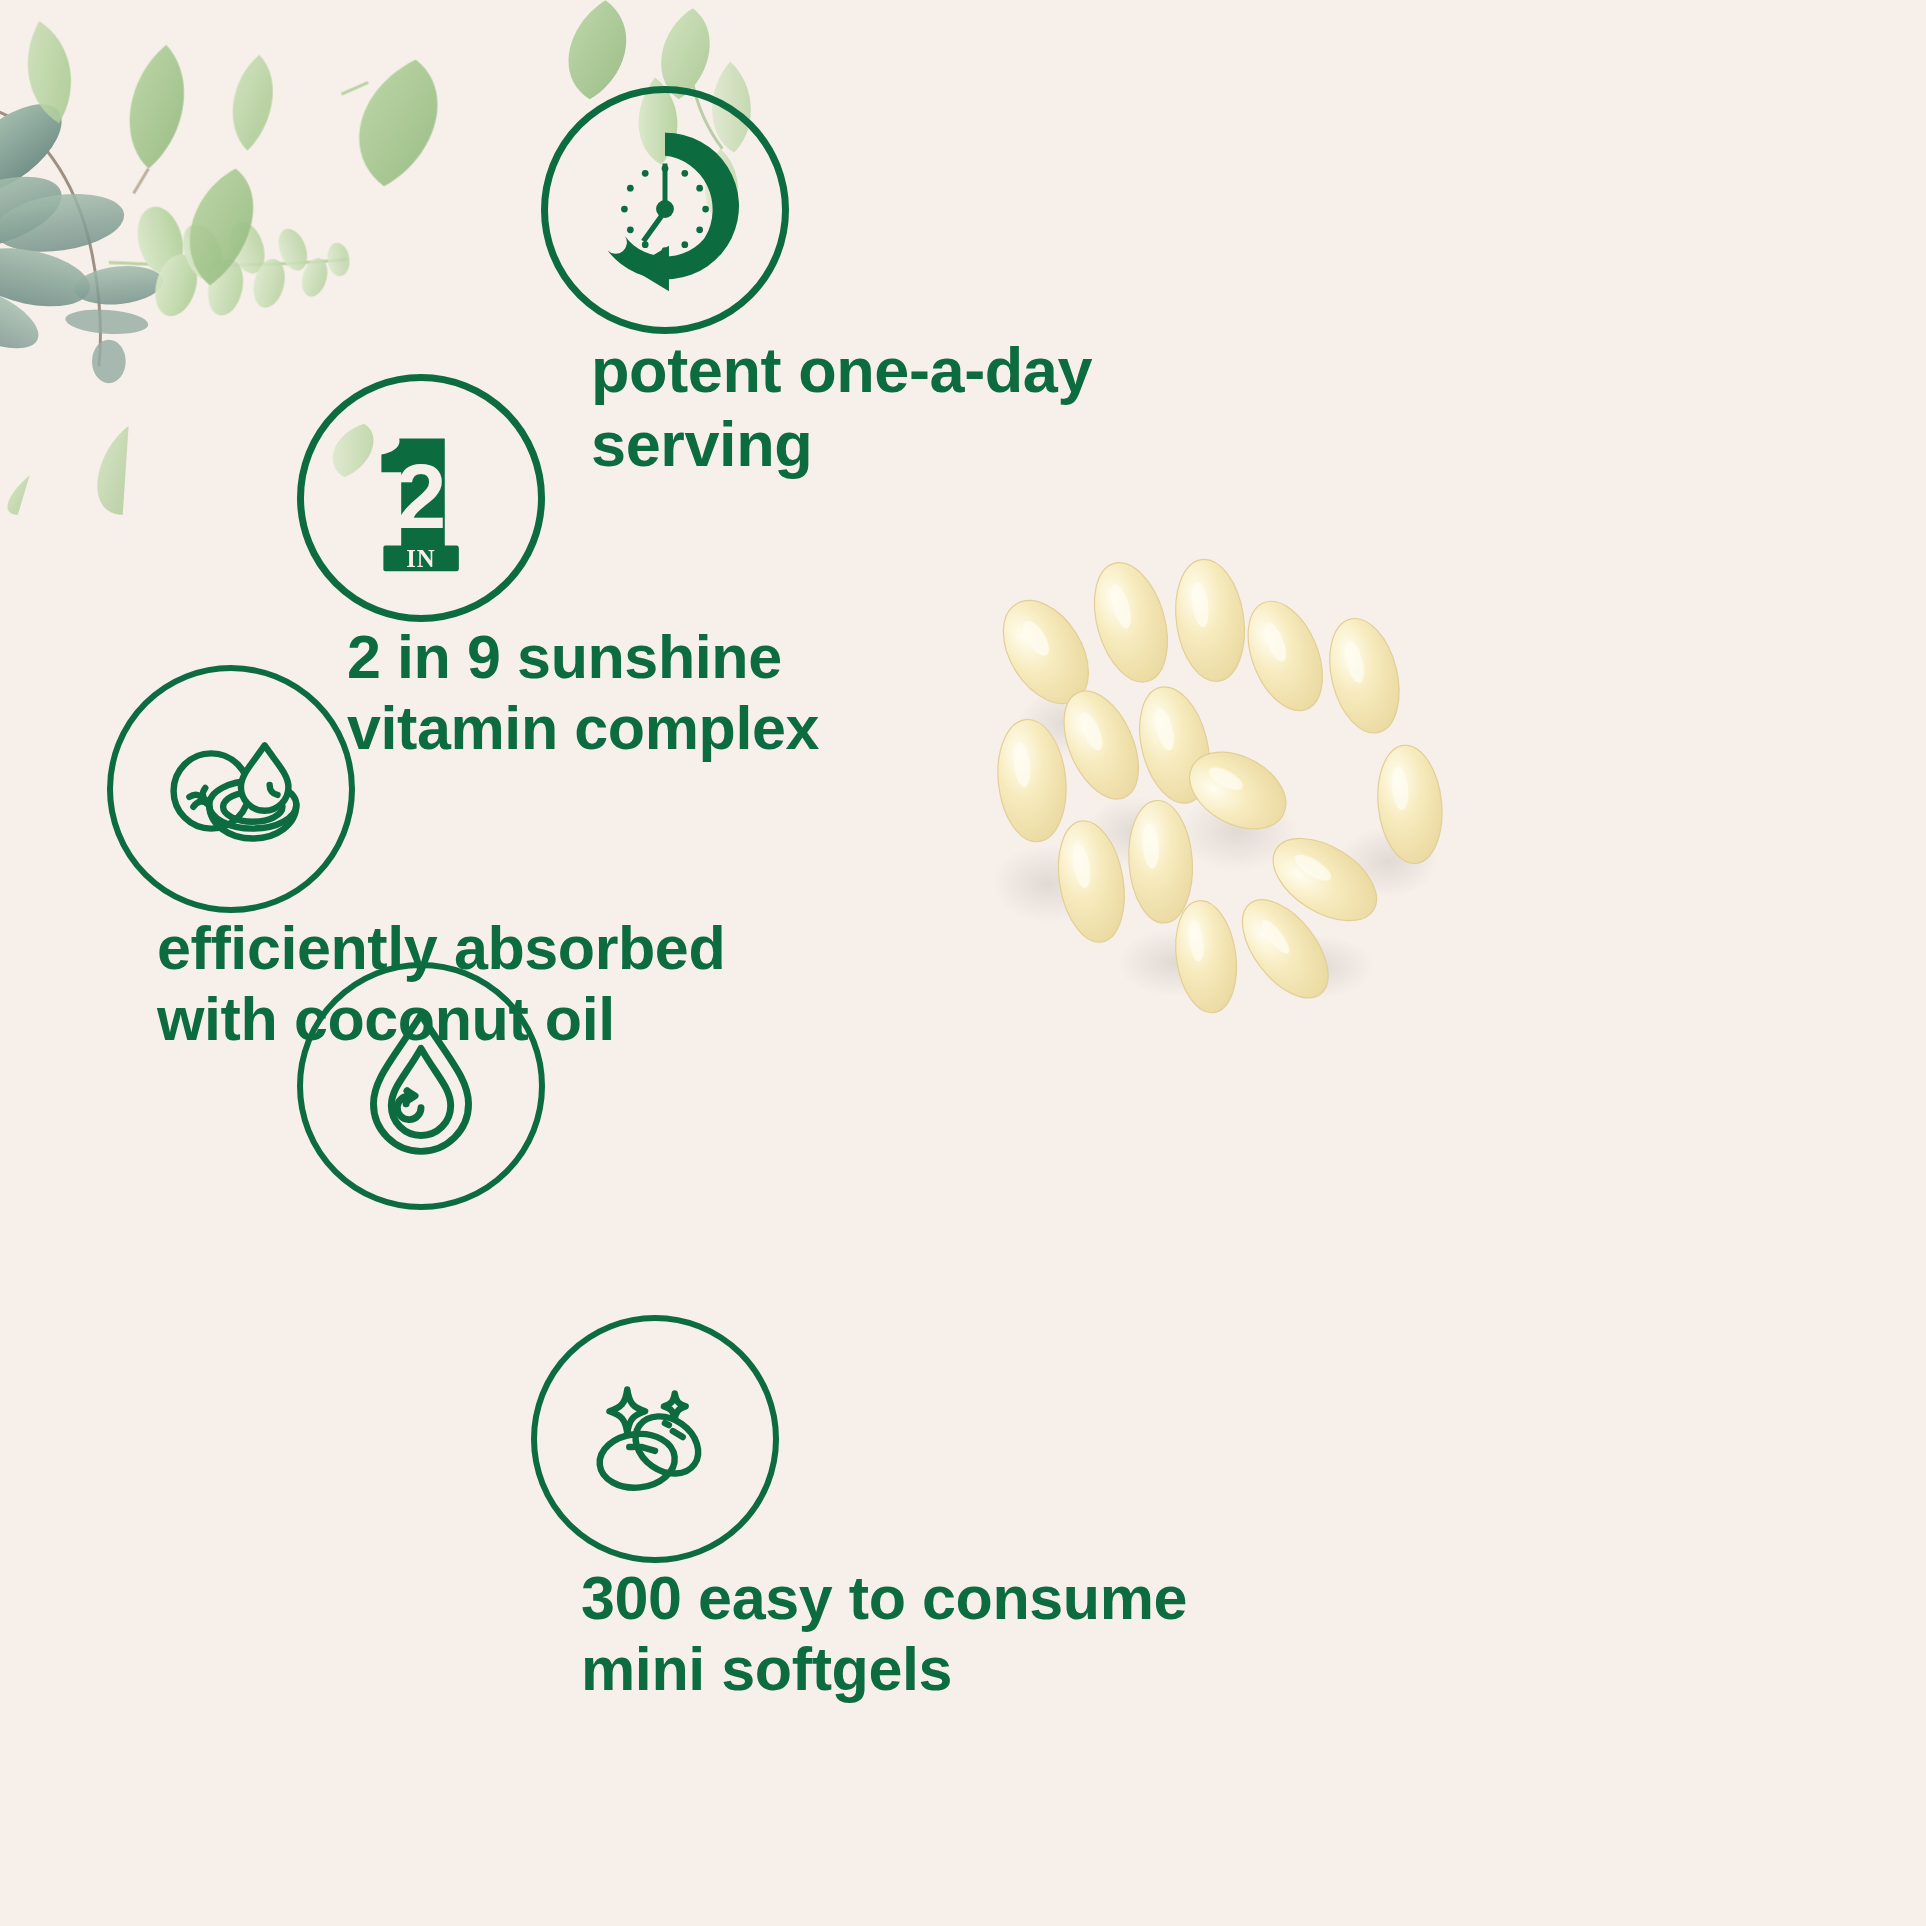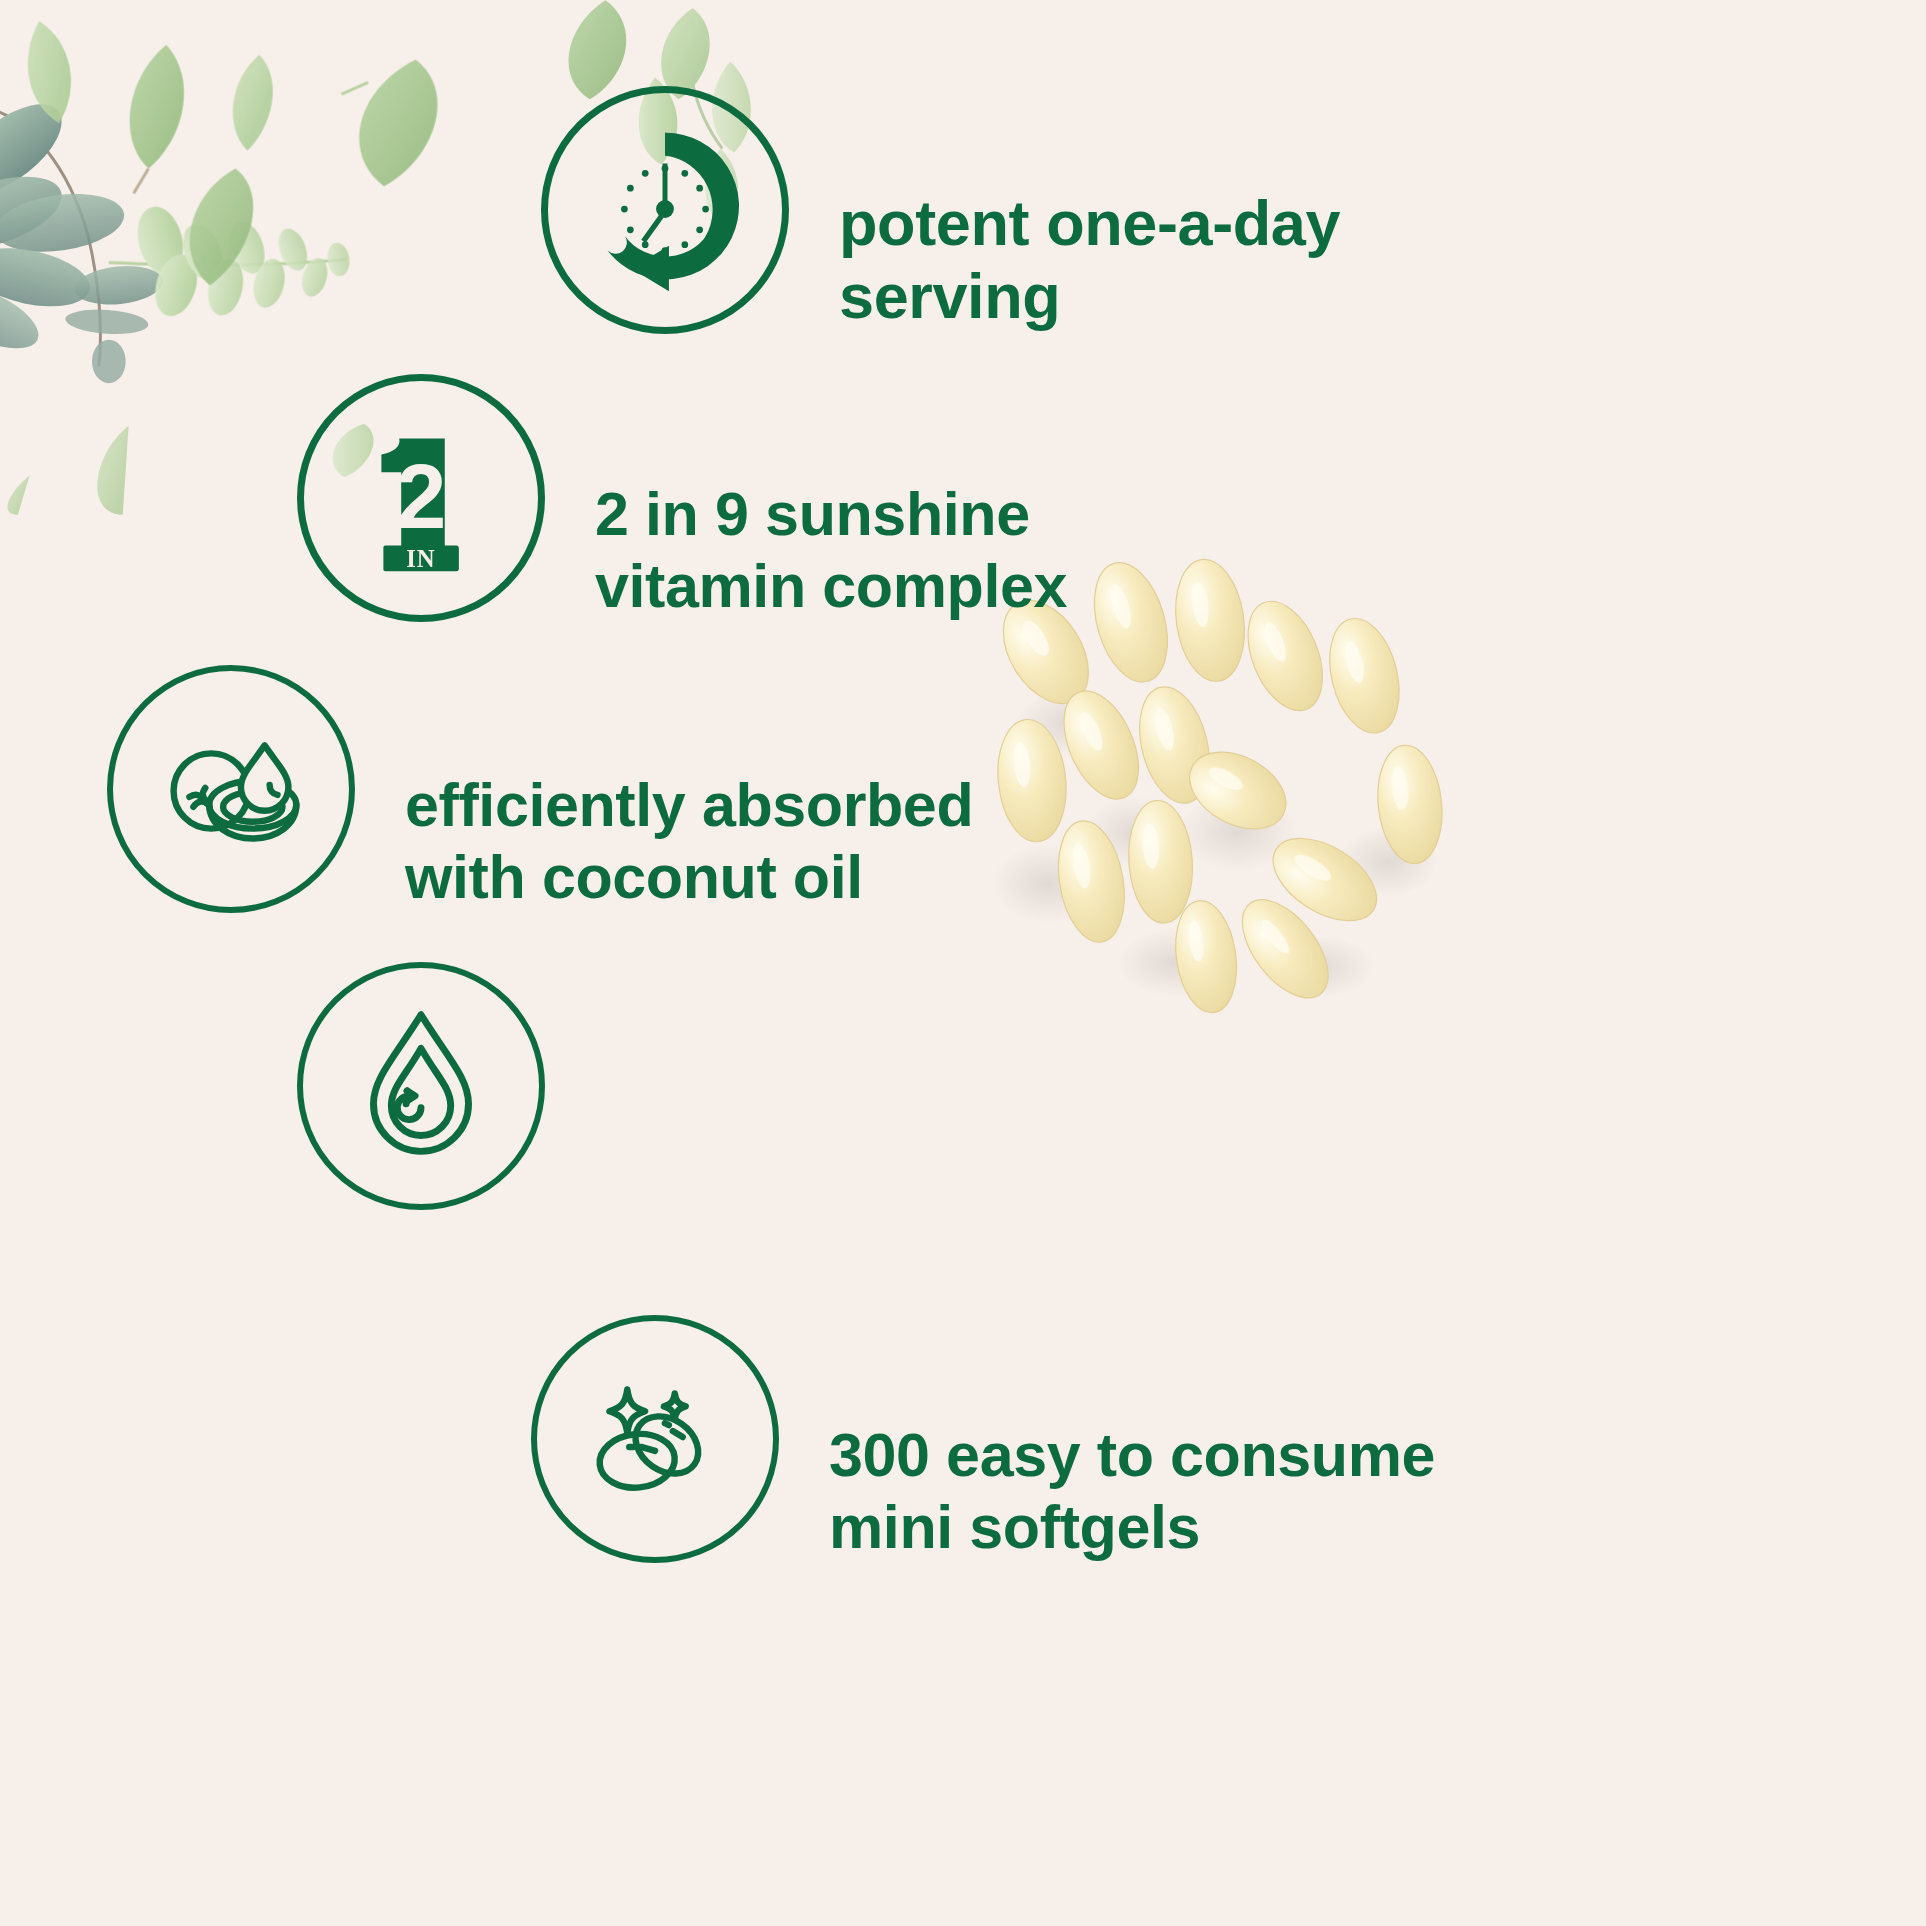--- a/index.html
+++ b/index.html
@@ -12,21 +12,21 @@
   }
   #stage { position:absolute; inset:0; width:1927px; height:1927px; }
 
   
   .foliage { position:absolute; left:0; top:0; width:752px; height:515px; pointer-events:none; }
 
   
   .pills { position:absolute; left:941px; top:535px; width:554px; height:515px; }
 
   
-  .feature { position:absolute; display:flex; align-items:flex-end; }
+  .feature { position:absolute; display:flex; align-items:flex-start;flex-direction:column; }
   .badge {
     width:248px; height:248px; border-radius:50%;
     border:7px solid #0d6b40;
     display:flex; align-items:center; justify-content:center;
     flex:0 0 248px; background:transparent;
   }
   .badge.thin { border-width:6px; }
   .f-text {
     margin-left:50px;
     color:#0d6b40;

